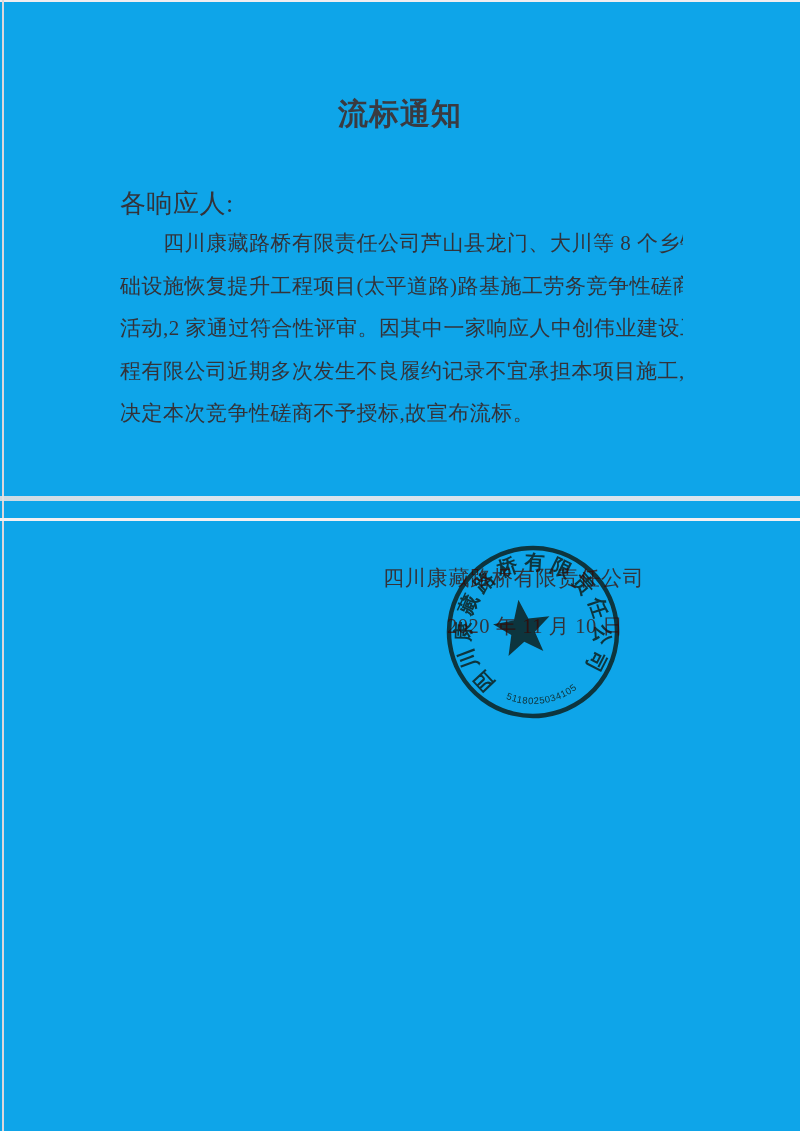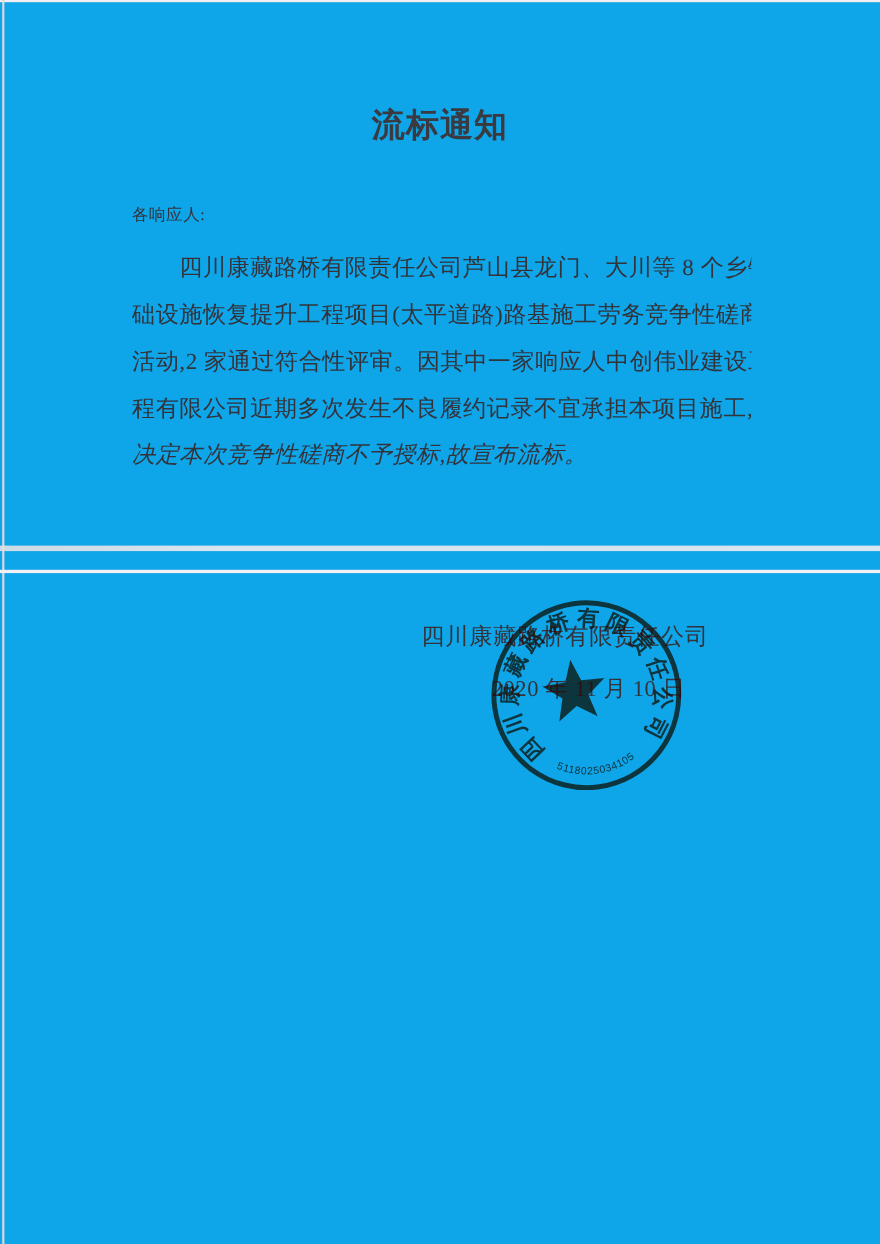--- a/index.html
+++ b/index.html
@@ -36,37 +36,36 @@
     position: absolute; left: 0; top: 94px; width: 800px;
     margin: 0;
     text-align: center;
     font-family: "Liberation Sans", sans-serif;
     font-size: 30px; font-weight: 700;
     letter-spacing: 1px;
     color: #3a3a40;
   }
   .salutation {
     position: absolute; left: 120px; top: 186px;
-    font-size: 15px; letter-spacing: 0.5px;
+    font-size: 26px; letter-spacing: 0.5px;
   }
   .body-block {
     position: absolute; left: 120px; top: 222px; width: 563px;
     font-size: 21px; line-height: 42.6px; letter-spacing: 0.5px;
   }
   .body-line {
     text-align: justify;
     text-align-last: justify;
     height: 42.6px; overflow: hidden;
     white-space: nowrap;
   }
   .body-line.indent { padding-left: 43px; }
   .body-line.last {
     text-align: right;
     text-align-last: left;
-    font-style: italic;
   }
   .signature {
     position: absolute; left: 383px; top: 564px;
     font-size: 21px; letter-spacing: 0.8px;
   }
   .sign-date {
     position: absolute; left: 447px; top: 612px;
     font-size: 20.5px; letter-spacing: 0.5px;
   }
   .seal {

